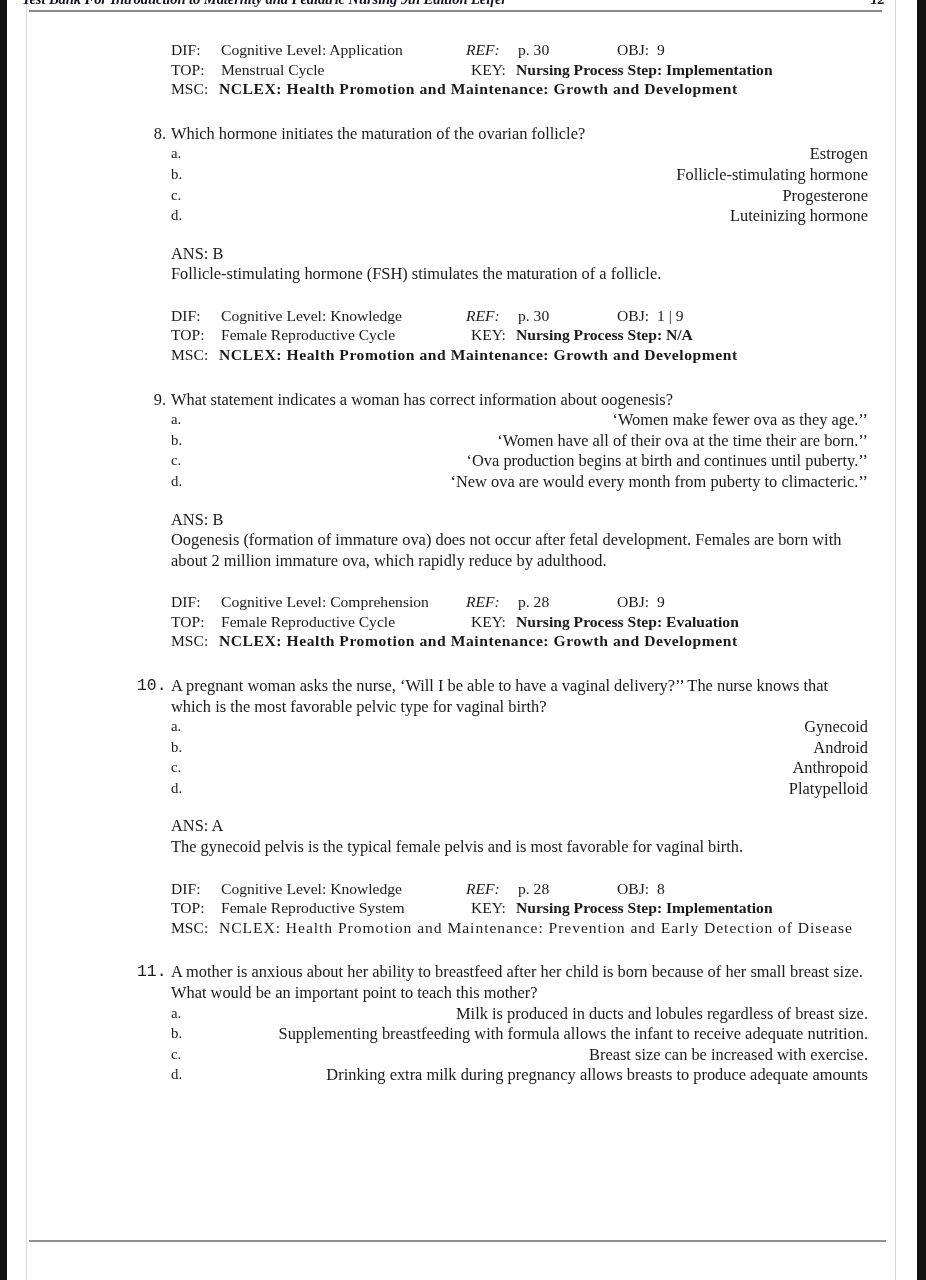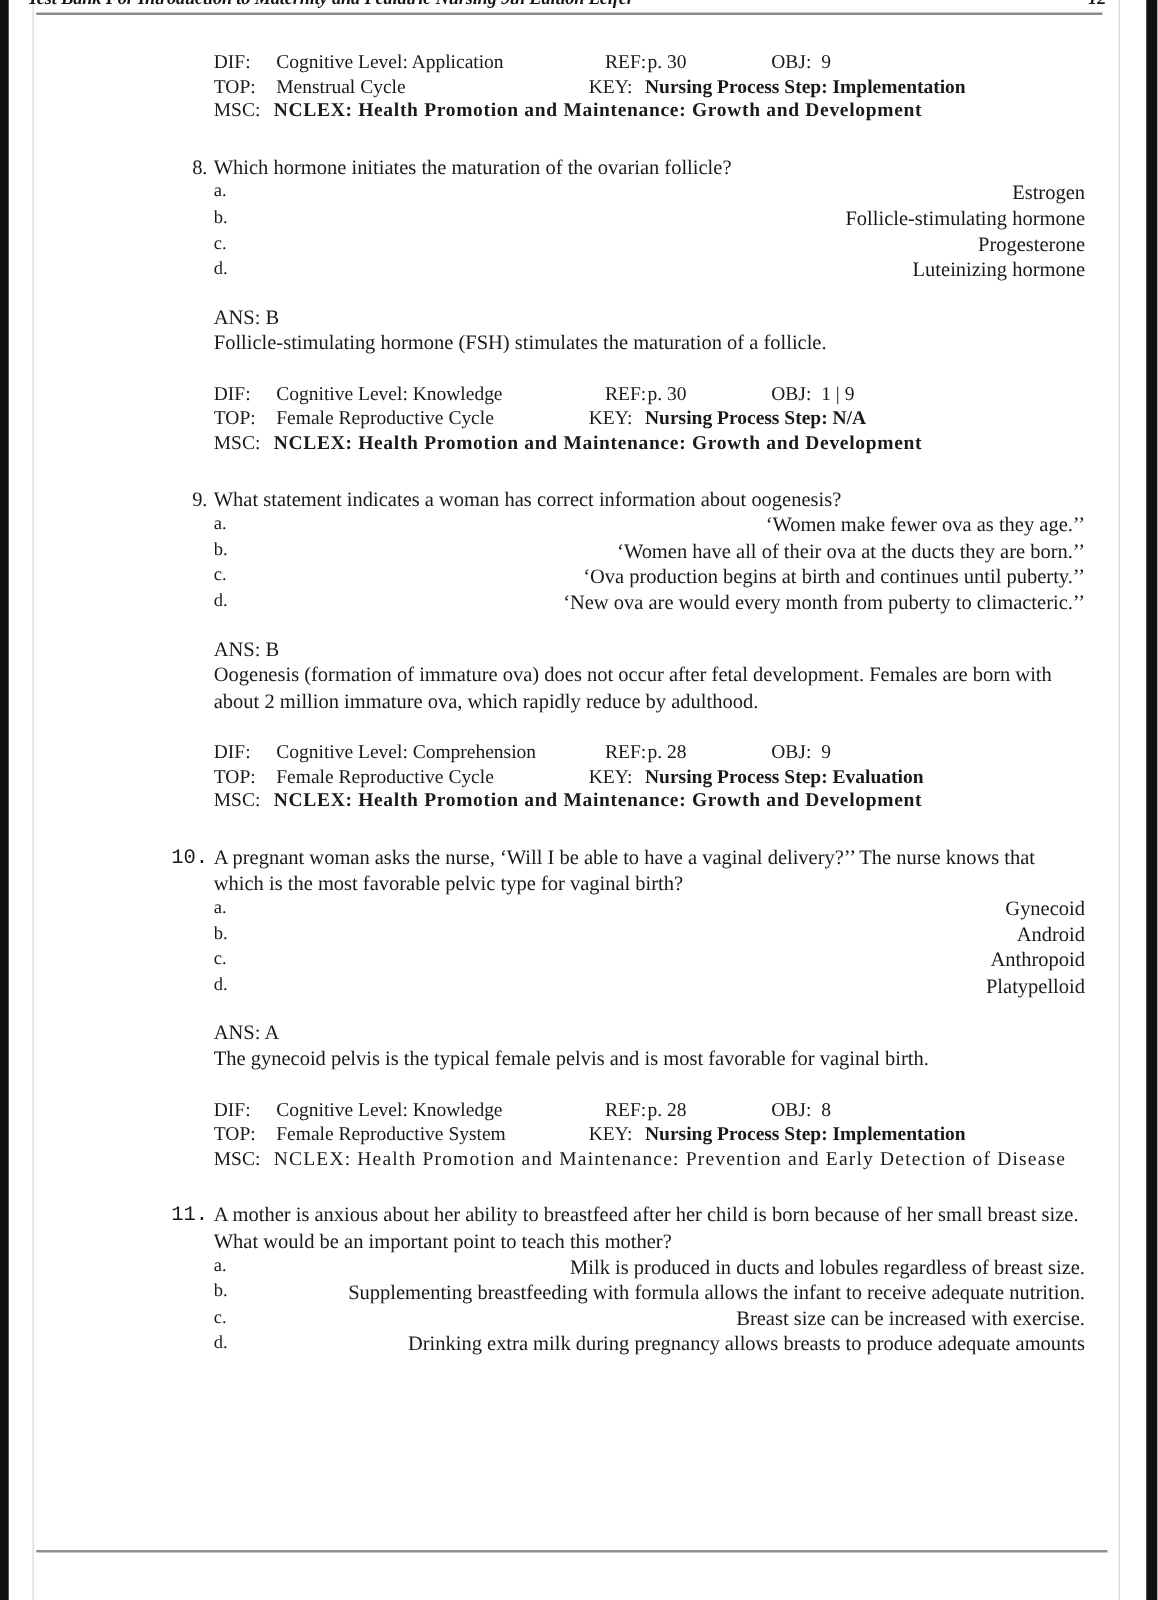--- a/index.html
+++ b/index.html
@@ -10,21 +10,21 @@
   }
   body {
     font-family: "Liberation Serif", "DejaVu Serif", serif;
     color: #1a1a1a;
   }
 
   .screen {
     position: relative;
     width: 926px;
     height: 1280px;
-    background: #404040;
+    background: #be185d;
     overflow: hidden;
   }
 
   
   .edge-band {
     position: absolute;
     top: 0;
     bottom: 0;
     background: #111111;
   }
@@ -127,21 +127,22 @@
   .meta-lbl {
     position: absolute;
     left: 27px;
   }
   .meta-val {
     position: absolute;
     left: 77px;
   }
   .meta-ref-lbl {
     position: absolute;
-    left: 340px;
+    left: 322px;
+    font-style: italic;
   }
   .meta-ref-val {
     position: absolute;
     left: 374px;
   }
   .meta-obj-lbl {
     position: absolute;
     left: 473px;
   }
   .meta-obj-val {
@@ -319,21 +320,21 @@
           <span class="q-num">9.</span>
           <span class="q-text">What statement indicates a woman has correct information about oogenesis?</span>
         </div>
         <ul class="options">
           <li class="option">
             <span class="opt-letter">a.</span>
             <span class="opt-text">‘Women make fewer ova as they age.’’</span>
           </li>
           <li class="option">
             <span class="opt-letter">b.</span>
-            <span class="opt-text">‘Women have all of their ova at the ducts they are born.’’</span>
+            <span class="opt-text">‘Women have all of their ova at the time their are born.’’</span>
           </li>
           <li class="option">
             <span class="opt-letter">c.</span>
             <span class="opt-text">‘Ova production begins at birth and continues until puberty.’’</span>
           </li>
           <li class="option">
             <span class="opt-letter">d.</span>
             <span class="opt-text">‘New ova are would every month from puberty to climacteric.’’</span>
           </li>
         </ul>

